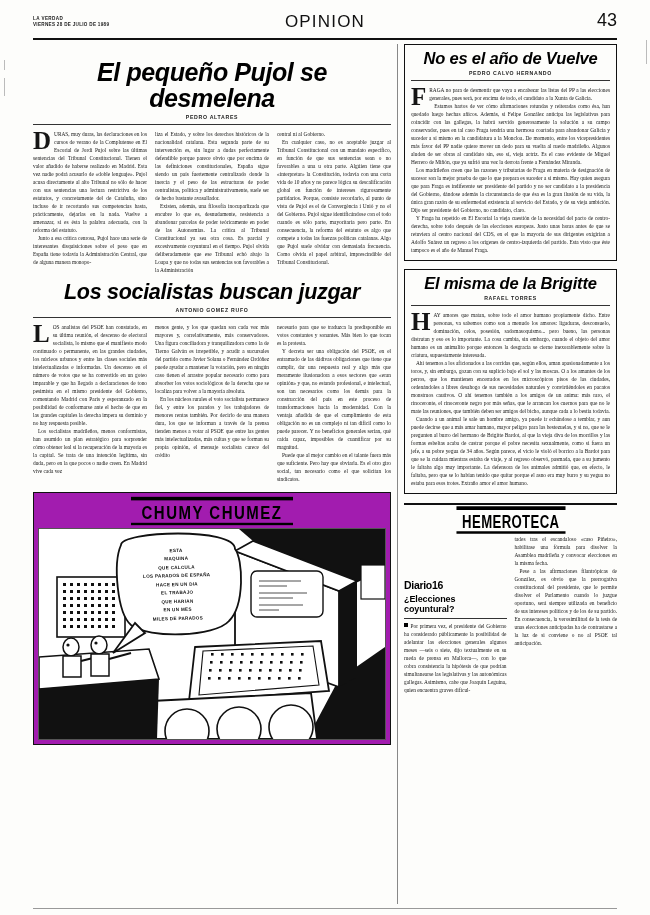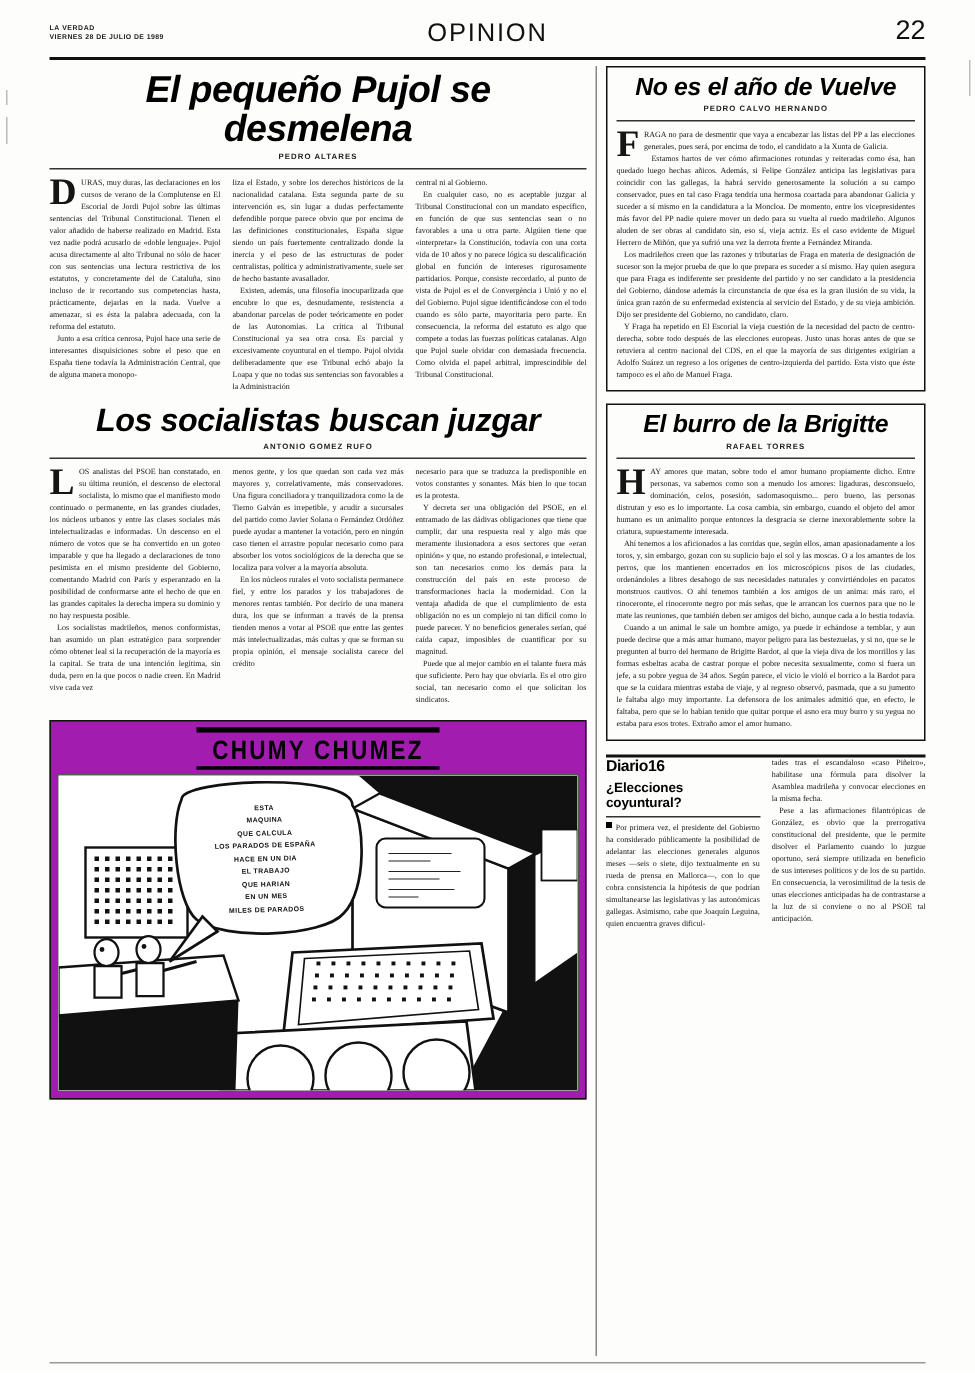--- a/index.html
+++ b/index.html
@@ -73,21 +73,21 @@
     position: absolute;
     left: 33px; top: 38px;
     width: 584px;
     height: 1.6px;
     background: #111;
   }
 
   
   .left-zone {
     position: absolute;
-    left: 33px; top: 48px;
+    left: 33px; top: 60px;
     width: 358px;
   }
   .right-zone {
     position: absolute;
     left: 404px; top: 44px;
     width: 213px;
   }
   .vert-divider {
     position: absolute;
     left: 397px; top: 44px;
@@ -222,20 +222,21 @@
     padding: 1px 6px 0 6px;
     transform: scaleY(1.25) scaleX(0.94);
   }
   .source-name {
     font-family: "Liberation Sans", sans-serif;
     font-weight: bold;
     font-size: 10.5px;
     letter-spacing: -0.3px;
     color: #000;
     margin-bottom: 3px;
+    margin-top: 44px;
   }
   .hem-head {
     font-family: "Liberation Sans", sans-serif;
     font-weight: bold;
     font-size: 9px;
     line-height: 1.12;
     letter-spacing: -0.1px;
     color: #000;
   }
   .hem-rule {
@@ -265,21 +266,21 @@
 <body>
 
 <div class="page">
 
   <div class="masthead">
     <div class="masthead-left">
       <span class="paper-name">LA VERDAD</span>
       <span class="paper-date">VIERNES 28 DE JULIO DE 1989</span>
     </div>
     <div class="section-name">OPINION</div>
-    <div class="page-number">22</div>
+    <div class="page-number">43</div>
   </div>
   <div class="masthead-rule"></div>
 
   <div class="vert-divider"></div>
 
   <div class="left-zone">
 
     <div>
       <div class="art-head head-xl">El pequeño Pujol se desmelena</div>
       <div class="byline">PEDRO ALTARES</div>
@@ -510,32 +511,35 @@
       <div class="rule-thin"></div>
       <div class="body-text">
         <p class="first dropcap">FRAGA no para de desmentir que vaya a encabezar las listas del PP a las elecciones generales, pues será, por encima de todo, el candidato a la Xunta de Galicia.</p>
         <p>Estamos hartos de ver cómo afirmaciones rotundas y reiteradas como ésa, han quedado luego hechas añicos. Además, si Felipe González anticipa las legislativas para coincidir con las gallegas, la habrá servido generosamente la solución a su campo conservador, pues en tal caso Fraga tendría una hermosa coartada para abandonar Galicia y suceder a sí mismo en la candidatura a la Moncloa. De momento, entre los vicepresidentes más favor del PP nadie quiere mover un dedo para su vuelta al ruedo madrileño. Algunos aluden de ser obras al candidato sin, eso sí, vieja actriz. Es el caso evidente de Miguel Herrero de Miñón, que ya sufrió una vez la derrota frente a Fernández Miranda.</p>
         <p>Los madrileños creen que las razones y tributarias de Fraga en materia de designación de sucesor son la mejor prueba de que lo que prepara es suceder a sí mismo. Hay quien asegura que para Fraga es indiferente ser presidente del partido y no ser candidato a la presidencia del Gobierno, dándose además la circunstancia de que ésa es la gran ilusión de su vida, la única gran razón de su enfermedad existencia al servicio del Estado, y de su vieja ambición. Dijo ser presidente del Gobierno, no candidato, claro.</p>
         <p>Y Fraga ha repetido en El Escorial la vieja cuestión de la necesidad del pacto de centro-derecha, sobre todo después de las elecciones europeas. Justo unas horas antes de que se retuviera al centro nacional del CDS, en el que la mayoría de sus dirigentes exigirían a Adolfo Suárez un regreso a los orígenes de centro-izquierda del partido. Esta visto que éste tampoco es el año de Manuel Fraga.</p>
       </div>
     </div>
 
     <div class="boxed" style="margin-top:8px;">
-      <div class="art-head head-md">El burro de la Brigitte</div>
+      <div class="art-head head-md">El misma de la Brigitte</div>
       <div class="byline">RAFAEL TORRES</div>
       <div class="rule-thin"></div>
       <div class="body-text">
         <p class="first dropcap">HAY amores que matan, sobre todo el amor humano propiamente dicho. Entre personas, va sabemos como son a menudo los amores: ligaduras, desconsuelo, dominación, celos, posesión, sadomasoquismo... pero bueno, las personas distrutan y eso es lo importante. La cosa cambia, sin embargo, cuando el objeto del amor humano es un animalito porque entonces la desgracia se cierne inexorablemente sobre la criatura, supuestamente interesada.</p>
         <p>Ahí tenemos a los aficionados a las corridas que, según ellos, aman apasionadamente a los toros, y, sin embargo, gozan con su suplicio bajo el sol y las moscas. O a los amantes de los perros, que los mantienen encerrados en los microscópicos pisos de las ciudades, ordenándoles a libres desahogo de sus necesidades naturales y convirtiéndoles en pacatos monstruos cautivos. O ahí tenemos también a los amigos de un anima: más raro, el rinoceronte, el rinoceronte negro por más señas, que le arrancan los cuernos para que no le mate las reuniones, que también deben ser amigos del bicho, aunque cada a lo bestia todavía.</p>
         <p>Cuando a un animal le sale un hombre amigo, ya puede ir echándose a temblar, y aun puede decirse que a más amar humano, mayor peligro para las bestezuelas, y si no, que se le pregunten al burro del hermano de Brigitte Bardot, al que la vieja diva de los morrillos y las formas esbeltas acaba de castrar porque el pobre necesita sexualmente, como si fuera un jefe, a su pobre yegua de 34 años. Según parece, el vicio le violó el borrico a la Bardot para que se la cuidara mientras estaba de viaje, y al regreso observó, pasmada, que a su jumento le faltaba algo muy importante. La defensora de los animales admitió que, en efecto, le faltaba, pero que se lo habían tenido que quitar porque el asno era muy burro y su yegua no estaba para esos trotes. Extraño amor el amor humano.</p>
       </div>
     </div>
 
     <div style="margin-top:9px;">
       <div class="rule-thick"></div>
+      <div class="hemeroteca-banner">
+        <span class="hemeroteca-title">HEMEROTECA</span>
+      </div>
       <div style="display:flex; gap:8px;">
         <div style="flex:1;">
           <div class="source-name">Diario16</div>
           <div class="hem-head">¿Elecciones coyuntural?</div>
           <div class="hem-rule"></div>
           <div class="body-text">
             <p class="first"><span class="sq-bullet"></span><span>Por primera vez, el presidente del Gobierno ha considerado públicamente la posibilidad de adelantar las elecciones generales algunos meses —seis o siete, dijo textualmente en su rueda de prensa en Mallorca—, con lo que cobra consistencia la hipótesis de que podrían simultanearse las legislativas y las autonómicas gallegas. Asimismo, cabe que Joaquín Leguina, quien encuentra graves dificul-</span></p>
           </div>
         </div>
         <div style="flex:1;">

